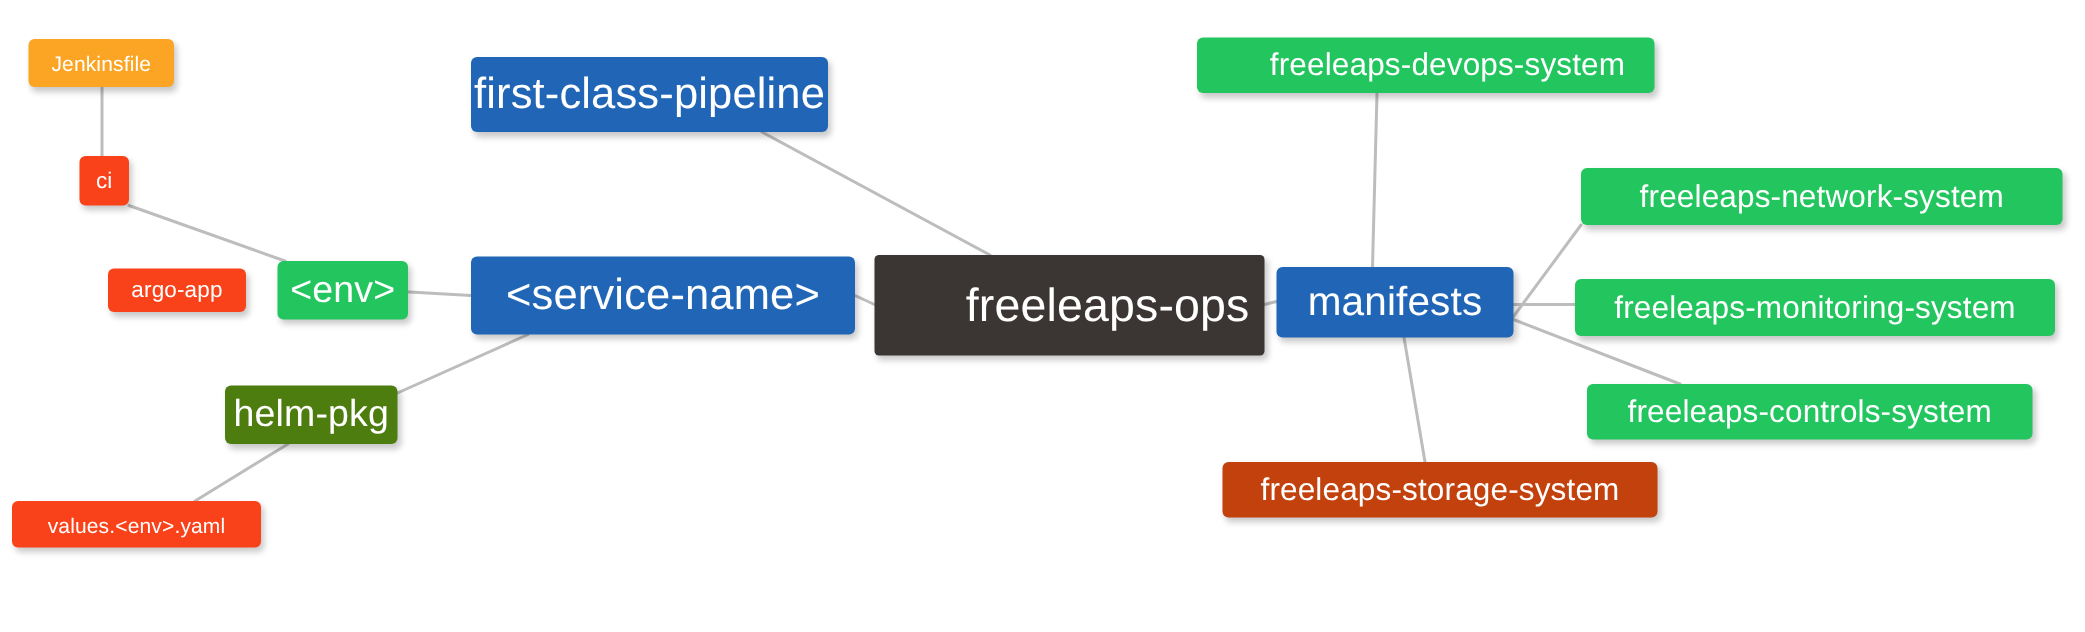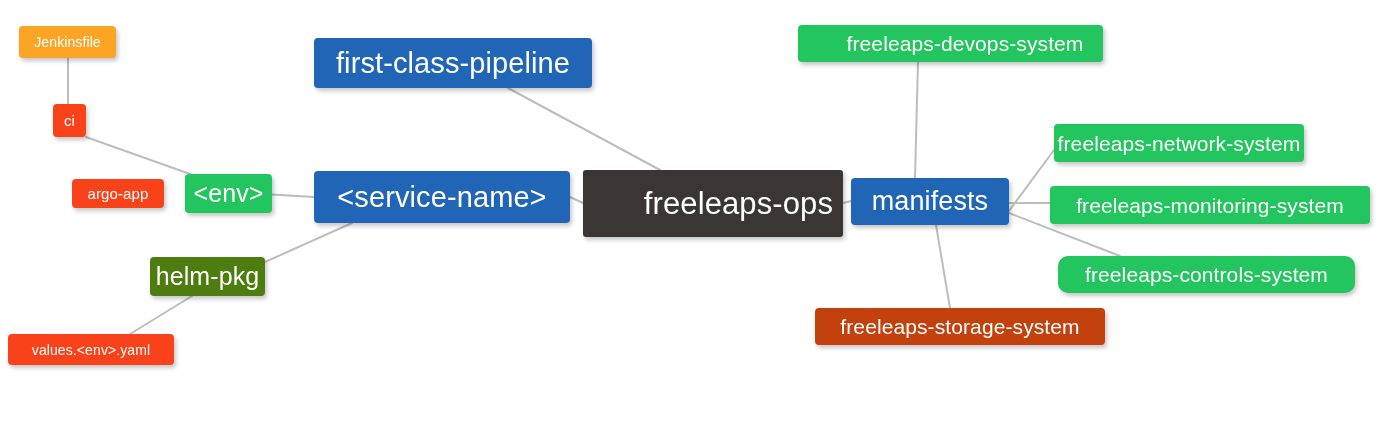--- a/index.html
+++ b/index.html
@@ -93,42 +93,42 @@
       <line x1="1009" y1="213" x2="1120" y2="256" stroke="#bdbdbd" stroke-width="2" stroke-linecap="round"></line>
       <line x1="936" y1="225" x2="950" y2="308" stroke="#bdbdbd" stroke-width="2" stroke-linecap="round"></line>
     </svg>
   <div id="node-layer">
       <div class="mm-node root" style="left: 583px; top: 170px; width: 260px; height: 67px; background: rgb(59, 54, 51); justify-content: flex-end;">
         <span>freeleaps-ops</span>
       </div>
       <div class="mm-node blue" style="left: 314px; top: 171px; width: 256px; height: 52px; background: rgb(33, 102, 182);">
         <span>&lt;service-name&gt;</span>
       </div>
-      <div class="mm-node blue" style="left: 314px; top: 38px; width: 278px; height: 50px; background: rgb(33, 102, 182);">
+      <div class="mm-node blue" style="left: 314px; top: 38px; width: 238px; height: 50px; background: rgb(33, 102, 182);">
         <span>first-class-pipeline</span>
       </div>
       <div class="mm-node blue small" style="left: 851px; top: 178px; width: 158px; height: 47px; background: rgb(33, 102, 182);">
         <span>manifests</span>
       </div>
       <div class="mm-node green mid" style="left: 157px; top: 174px; width: 87px; height: 39px; background: rgb(34, 197, 94); margin-left: 28px;">
         <span>&lt;env&gt;</span>
       </div>
       <div class="mm-node green mid" style="left: 150px; top: 257px; width: 115px; height: 39px; background: #4d7c0f;">
         <span>helm-pkg</span>
       </div>
       <div class="mm-node green" style="left: 798px; top: 25px; width: 305px; height: 37px; background: rgb(34, 197, 94); padding-left: 39px;">
         <span>freeleaps-devops-system</span>
       </div>
-      <div class="mm-node green" style="left: 1054px; top: 124px; width: 250px; height: 38px; background: rgb(34, 197, 94);">
+      <div class="mm-node green" style="left: 1054px; top: 112px; width: 321px; height: 38px; background: rgb(34, 197, 94);">
         <span>freeleaps-network-system</span>
       </div>
       <div class="mm-node green" style="left: 1050px; top: 186px; width: 320px; height: 38px; background: rgb(34, 197, 94);">
         <span>freeleaps-monitoring-system</span>
       </div>
-      <div class="mm-node green" style="left: 1058px; top: 256px; width: 297px; height: 37px; background: rgb(34, 197, 94); border-radius: 10px;">
+      <div class="mm-node green" style="left: 1058px; top: 256px; width: 297px; height: 37px; background: rgb(34, 197, 94);">
         <span>freeleaps-controls-system</span>
       </div>
       <div class="mm-node green" style="left: 815px; top: 308px; width: 290px; height: 37px; background: #c2410c;">
         <span>freeleaps-storage-system</span>
       </div>
       <div class="mm-node orange" style="left: 19px; top: 26px; width: 97px; height: 32px; background: rgb(252, 165, 36);">
         <span>Jenkinsfile</span>
       </div>
       <div class="mm-node red" style="left: 53px; top: 104px; width: 33px; height: 33px; background: rgb(249, 66, 26);">
         <span>ci</span>

